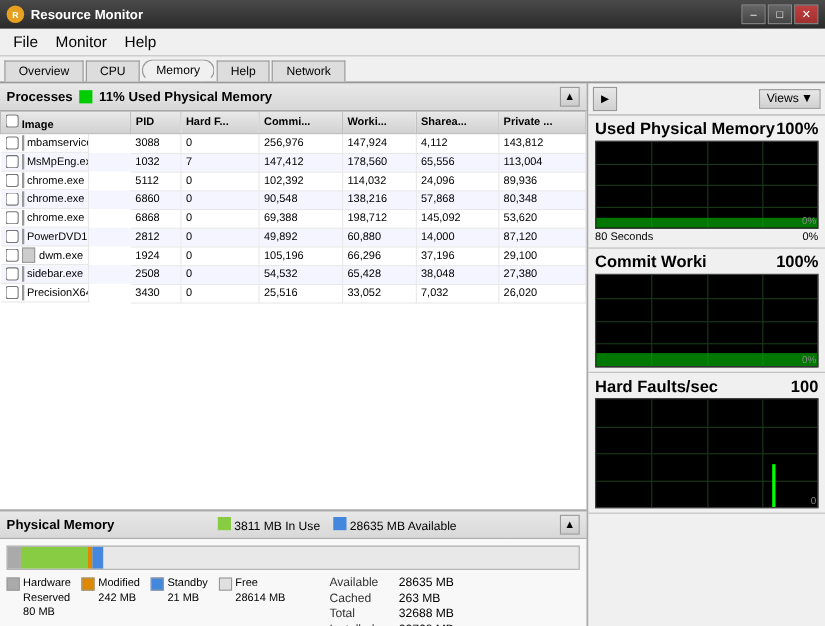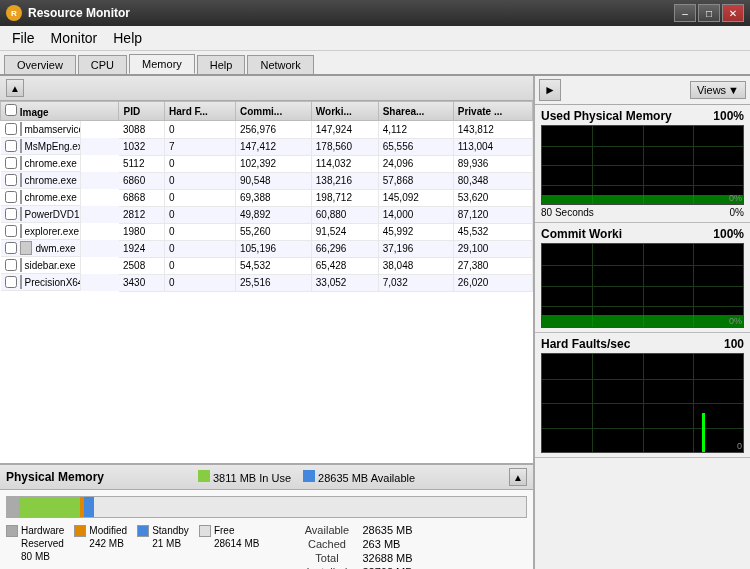--- a/index.html
+++ b/index.html
@@ -45,20 +45,21 @@
       border-bottom: none;
       background: #ddd;
       cursor: pointer;
       font-size: 11px;
       margin-right: 2px;
     }
     .tab.active {
       background: #f0f0f0;
       border-bottom: 1px solid #f0f0f0;
       z-index: 1;
+      border-radius: 10px;
     }
 
     .main-content {
       background: #f0f0f0;
       display: flex;
       height: 510px;
     }
 
     .left-panel {
       flex: 1;
@@ -153,21 +154,21 @@
     .bar-standby { background: #4488dd; }
     .bar-free { background: #e8e8e8; }
 
     .legend { display: flex; gap: 10px; flex-wrap: wrap; margin-bottom: 6px; font-size: 10px; }
     .legend-item { display: flex; align-items: flex-start; gap: 3px; }
     .legend-color { width: 12px; height: 12px; margin-top: 1px; border: 1px solid #999; flex-shrink: 0; }
     .legend-text { line-height: 1.3; }
 
     .memory-stats { margin-left: 30px; }
     .stat-row { display: flex; gap: 8px; margin-bottom: 2px; font-size: 11px; }
-    .stat-label { color: #333; min-width: 55px; text-align: center; }
+    .stat-label { color: #333; min-width: 55px; }
     .stat-value { font-size: 11px; }
 
     
     .right-panel {
       width: 215px;
       background: #f0f0f0;
       display: flex;
       flex-direction: column;
     }
     .right-panel-header {
@@ -181,21 +182,21 @@
       display: flex; align-items: center; gap: 2px;
       border: 1px solid #999; background: linear-gradient(to bottom, #e8e8e8, #d0d0d0);
       padding: 2px 6px; cursor: pointer; font-size: 11px;
     }
     .expand-arrow {
       width: 22px; height: 22px; background: linear-gradient(to bottom, #e8e8e8, #d0d0d0);
       border: 1px solid #999; cursor: pointer; display: flex; align-items: center; justify-content: center; font-size: 12px;
     }
 
     .chart-section { padding: 4px 6px; border-bottom: 1px solid #bbb; }
-    .chart-title { font-size: 12px; font-weight: bold; margin-bottom: 2px; display: flex; justify-content: space-between; }
+    .chart-title { font-size: 15px; font-weight: bold; margin-bottom: 2px; display: flex; justify-content: space-between; }
     .chart-area {
       background: #000;
       border: 1px solid #444;
       height: 80px;
       position: relative;
       overflow: hidden;
     }
     .grid-line-h {
       position: absolute; left: 0; right: 0; height: 1px; background: #1a3a1a;
     }
@@ -249,20 +250,25 @@
   <div class="tab active">Memory</div>
   <div class="tab">Help</div>
   <div class="tab">Network</div>
 </div>
 
 <div class="main-content">
 
   <div class="left-panel">
 
     <div class="processes-header">
+      <div class="processes-header-left">
+        <span>Processes</span>
+        <span class="green-dot"></span>
+        <span>11% Used Physical Memory</span>
+      </div>
       <div class="collapse-btn">▲</div>
     </div>
 
     <div class="table-container">
       <table>
         <thead>
           <tr>
             <th><input type="checkbox" class="row-checkbox" style=""> <span>Image</span></th>
             <th>PID</th>
             <th>Hard F...</th>
@@ -348,33 +354,20 @@
               <td>0</td>
               <td>49,892</td>
               <td>60,880</td>
               <td>14,000</td>
               <td>87,120</td>
             </tr>
             <tr>
               <td>
                 <input type="checkbox" class="row-checkbox" style=""> 
                 <div class="process-icon"></div> 
-                <span>explorer.exe</span>
-              </td>
-              <td>1980</td>
-              <td>0</td>
-              <td>55,260</td>
-              <td>91,524</td>
-              <td>45,992</td>
-              <td>45,532</td>
-            </tr>
-            <tr>
-              <td>
-                <input type="checkbox" class="row-checkbox" style=""> 
-                <div class="process-icon"></div> 
                 <span>dwm.exe</span>
               </td>
               <td>1924</td>
               <td>0</td>
               <td>105,196</td>
               <td>66,296</td>
               <td>37,196</td>
               <td>29,100</td>
             </tr>
             <tr>

